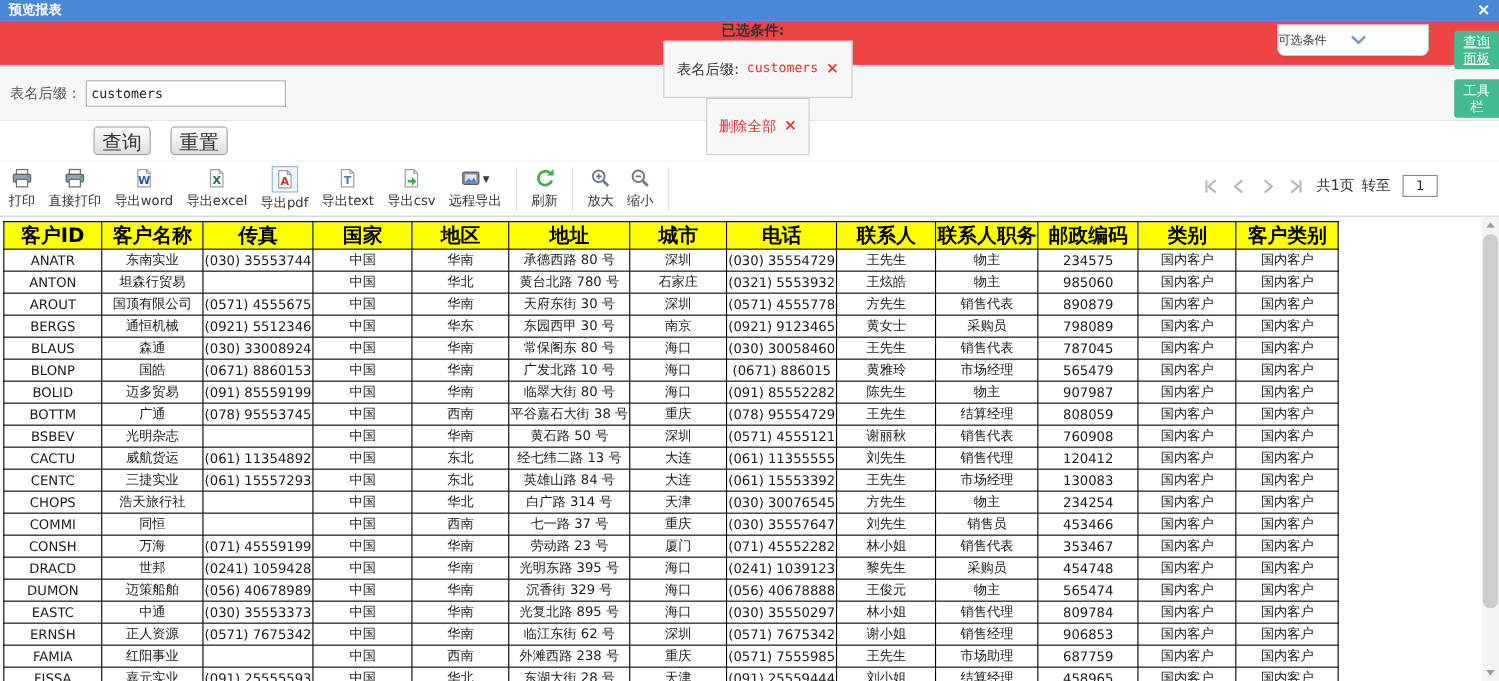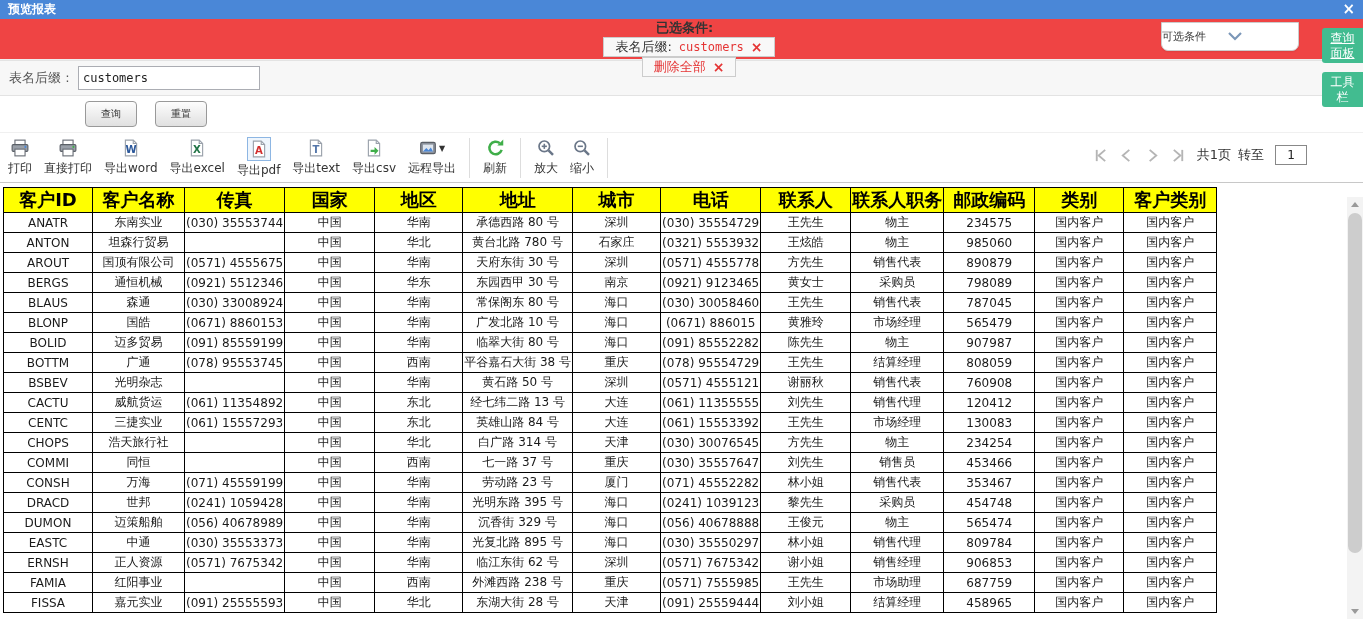--- a/index.html
+++ b/index.html
@@ -7,40 +7,40 @@
   #page{position:relative;width:1363px;height:619px;overflow:hidden;background:#fff;}
 
   
   .titlebar{height:19px;background:#4a87d7;display:flex;align-items:center;padding:0 8px;box-sizing:border-box;}
   .titlebar .t{color:#fff;font-weight:bold;font-size:12px;}
   .titlebar .close{margin-left:auto;color:#fff;font-weight:bold;font-size:15px;line-height:15px;cursor:pointer;}
 
   
   .cond-row{height:41px;display:flex;align-items:center;padding-left:6px;background:#ef4444;position:relative;border-bottom:1px solid #eee;box-sizing:border-box;flex-direction:column;}
   .cond-label{font-weight:bold;font-size:13px;color:#333;}
-  .tag{display:inline-flex;align-items:center;gap:7px;border:1px solid #ccc;background:#f8f8f8;height:28px;padding:0 11px;margin-left:9px;font-size:13px;}
+  .tag{display:inline-flex;align-items:flex-start;gap:7px;border:1px solid #ccc;background:#f8f8f8;height:28px;padding:16px 11px;margin-left:9px;font-size:13px;}
   .tag .nm{color:#333;}
   .tag .nm.red{color:#e53535;}
   .tag .val{color:#e53535;font-family:"DejaVu Sans Mono",monospace;font-size:12px;}
   .tag .x{color:#e53535;font-weight:bold;font-size:14px;cursor:pointer;}
   .opt-btn{position:absolute;right:64px;top:3px;width:136px;height:27px;background:#fff;border:1px solid #ccc;border-radius:0 0 7px 7px;display:flex;align-items:center;justify-content:flex-start;gap:22px;font-size:11px;color:#333;box-shadow:0 1px 2px rgba(0,0,0,.07);cursor:pointer;}
 
   
   .green-btn{position:absolute;right:0;background:#42bc90;color:#fff;font-size:12px;text-align:center;width:41px;box-sizing:border-box;padding:3px 7px 2px;border-radius:3px 0 0 3px;line-height:15px;cursor:pointer;word-break:break-all;}
   #query-panel-btn{top:28px;text-decoration:underline;}
   #toolbar-btn{top:72px;}
 
   
-  .form-row{height:36px;background:#f7f7f7;border-top:1px solid #e3e3e3;border-bottom:1px solid #e3e3e3;display:flex;align-items:center;box-sizing:border-box;}
+  .form-row{height:50px;background:#f7f7f7;border-top:1px solid #e3e3e3;border-bottom:1px solid #e3e3e3;display:flex;align-items:center;box-sizing:border-box;}
   .form-row .lbl{margin-left:9px;width:69px;color:#555;font-size:13px;}
   .form-row input{width:172px;height:20px;border:1px solid #abadb3;font-family:"DejaVu Sans Mono",monospace;font-size:12px;padding:1px 4px;background:#fff;color:#222;}
 
   
   .btn-row{height:37px;background:#fff;display:flex;align-items:center;gap:18px;padding-left:85px;border-bottom:1px solid #f0f0f0;box-sizing:border-box;}
-  .g-btn{min-width:52px;height:26px;border:1px solid #999;border-radius:4px;background:linear-gradient(#fdfdfd,#e0e0e0);font-size:10px;color:#333;font-family:Liberation Mono, monospace;cursor:pointer;}
+  .g-btn{min-width:52px;height:26px;border:1px solid #999;border-radius:4px;background:linear-gradient(#fdfdfd,#e0e0e0);font-size:18px;color:#333;font-family:Liberation Mono, monospace;cursor:pointer;}
 
   
   .tool-row{height:50px;border-bottom:1px solid #c8c8c8;display:flex;align-items:flex-start;padding:3px 0 0 2px;background:#fff;position:relative;box-sizing:border-box;}
   .tool-btn{display:flex;flex-direction:column;align-items:center;padding:1px 6px;font-size:12px;color:#333;cursor:pointer;}
   .tool-btn .ico{height:22px;display:flex;align-items:center;justify-content:center;gap:2px;}
   .tool-btn .ico.sel{border:1px solid #8db6e3;background:#eff6fd;padding:0 2px;}
   .tool-btn .lab{margin-top:1px;white-space:nowrap;}
   .tb-sep{width:1px;height:40px;background:#ddd;margin:2px 7px 0;}
   .caret{font-size:8px;color:#333;}
 

